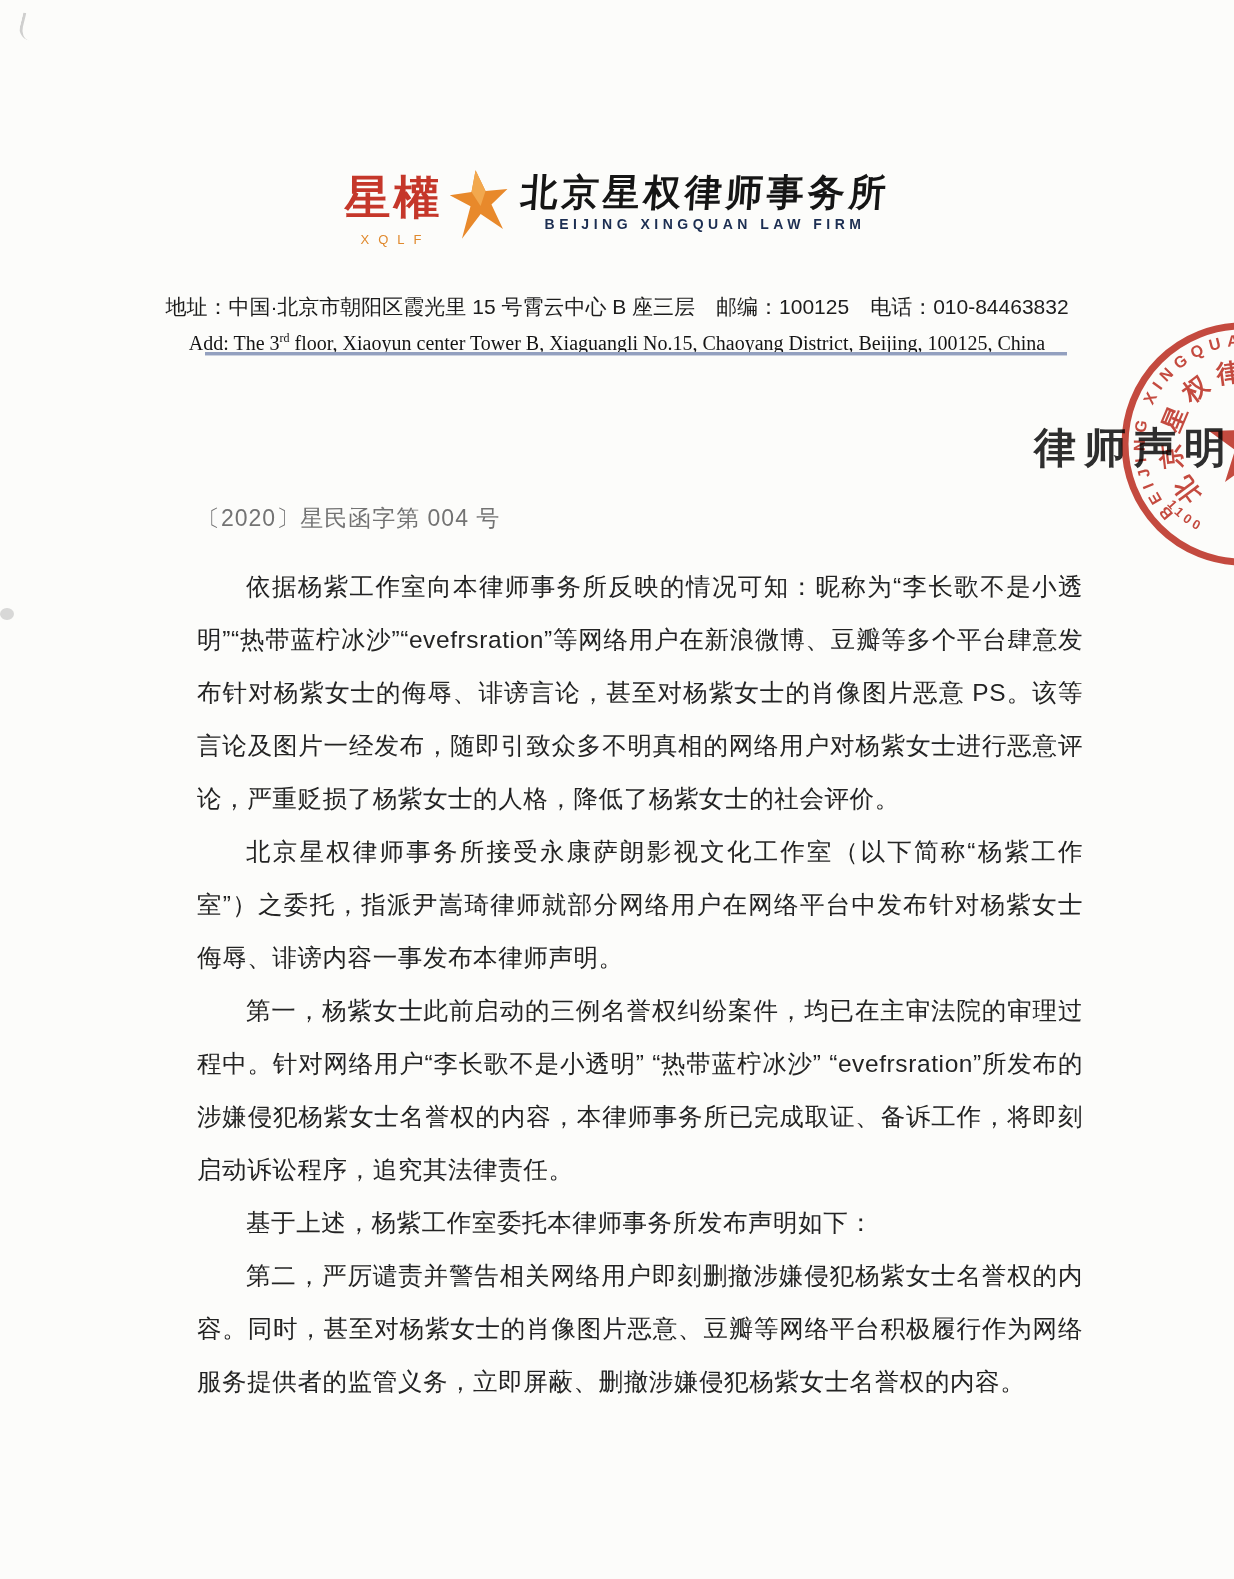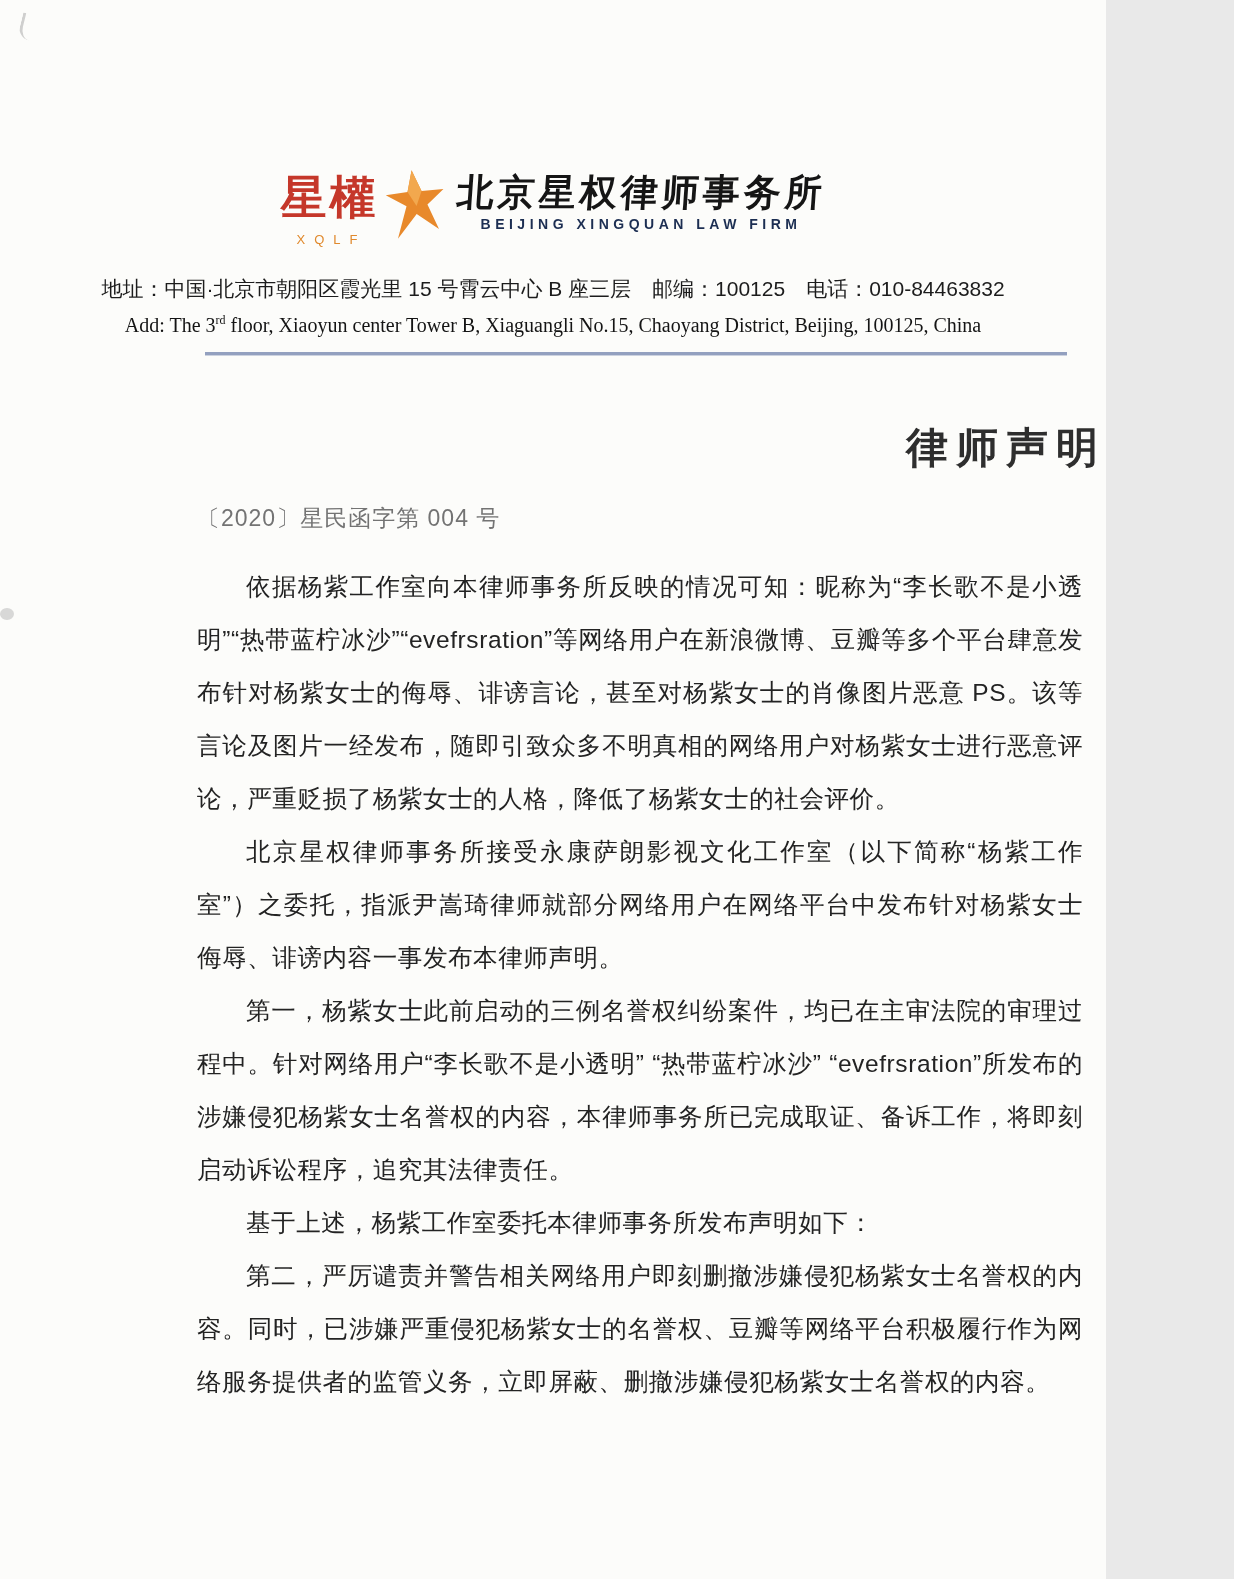--- a/index.html
+++ b/index.html
@@ -3,21 +3,21 @@
 <meta charset="utf-8">
 <style>
   html, body { margin: 0; padding: 0; }
   body {
     width: 1234px; height: 1579px;
     font-family: "Liberation Sans", "DejaVu Sans", sans-serif;
     background: #e9e9e9;
   }
   .page {
     position: relative;
-    width: 1106px; height: 1579px;
+    width: 1234px; height: 1579px;
     background: #fcfcfa;
     overflow: hidden;
   }
 
   
   .logo-row {
     position: absolute; top: 166px; left: 0; width: 100%;
     display: flex; justify-content: center; align-items: flex-start;
     gap: 14px;
   }
@@ -42,21 +42,21 @@
   .firm-name-en {
     font-size: 14px; font-weight: bold; color: #1c2e52;
     letter-spacing: 4.5px; margin-top: 4px;
   }
 
   
   .address-block {
     position: absolute; top: 274px; left: 0; width: 100%;
     text-align: center; color: #1c1c1c;
   }
-  .address-cn { font-size: 21px; line-height: 30px; white-space: pre; }
+  .address-cn { font-size: 21px; line-height: 30px; white-space: pre; margin-top: 18px; }
   .address-en {
     font-family: "Liberation Serif", "DejaVu Serif", serif;
     font-size: 20px; line-height: 24px; margin-top: 4px; color: #141414;
   }
   .address-en sup { font-size: 12px; }
 
   .header-rule {
     position: absolute; top: 352px; left: 205px; width: 862px; height: 3px;
     background: #93a0bf;
     box-shadow: 0 1px 0 rgba(147,160,191,.45);
@@ -141,21 +141,21 @@
   <div class="header-rule"></div>
 
   <div class="doc-title">律师声明</div>
   <div class="doc-ref">〔2020〕星民函字第 004 号</div>
 
   <div class="doc-body">
     <p>依据杨紫工作室向本律师事务所反映的情况可知：昵称为“李长歌不是小透明”“热带蓝柠冰沙”“evefrsration”等网络用户在新浪微博、豆瓣等多个平台肆意发布针对杨紫女士的侮辱、诽谤言论，甚至对杨紫女士的肖像图片恶意 PS。该等言论及图片一经发布，随即引致众多不明真相的网络用户对杨紫女士进行恶意评论，严重贬损了杨紫女士的人格，降低了杨紫女士的社会评价。</p>
     <p>北京星权律师事务所接受永康萨朗影视文化工作室（以下简称“杨紫工作室”）之委托，指派尹嵩琦律师就部分网络用户在网络平台中发布针对杨紫女士侮辱、诽谤内容一事发布本律师声明。</p>
     <p>第一，杨紫女士此前启动的三例名誉权纠纷案件，均已在主审法院的审理过程中。针对网络用户“李长歌不是小透明” “热带蓝柠冰沙” “evefrsration”所发布的涉嫌侵犯杨紫女士名誉权的内容，本律师事务所已完成取证、备诉工作，将即刻启动诉讼程序，追究其法律责任。</p>
     <p>基于上述，杨紫工作室委托本律师事务所发布声明如下：</p>
-    <p>第二，严厉谴责并警告相关网络用户即刻删撤涉嫌侵犯杨紫女士名誉权的内容。同时，已涉嫌严重侵犯杨紫女士的名誉权、豆瓣等网络平台积极履行作为网络服务提供者的监管义务，立即屏蔽、删撤涉嫌侵犯杨紫女士名誉权的内容。</p>
+    <p>第二，严厉谴责并警告相关网络用户即刻删撤涉嫌侵犯杨紫女士名誉权的内容。同时，甚至对杨紫女士的肖像图片恶意、豆瓣等网络平台积极履行作为网络服务提供者的监管义务，立即屏蔽、删撤涉嫌侵犯杨紫女士名誉权的内容。</p>
   </div>
 
   <div class="seal">
     <svg width="260" height="260" viewBox="0 0 260 260">
       <defs>
         <path id="sealRingPath" d="M 67 205 A 98 98 0 1 1 205 193"></path>
         <path id="sealCnPath" d="M 93 182 A 64 64 0 1 1 182 167"></path>
         <path id="sealNumPath" d="M 50 186 A 98 98 0 0 0 210 186"></path>
       </defs>
       <circle cx="130" cy="130" r="118" fill="none" stroke="#c23b2f" stroke-width="7"></circle>

